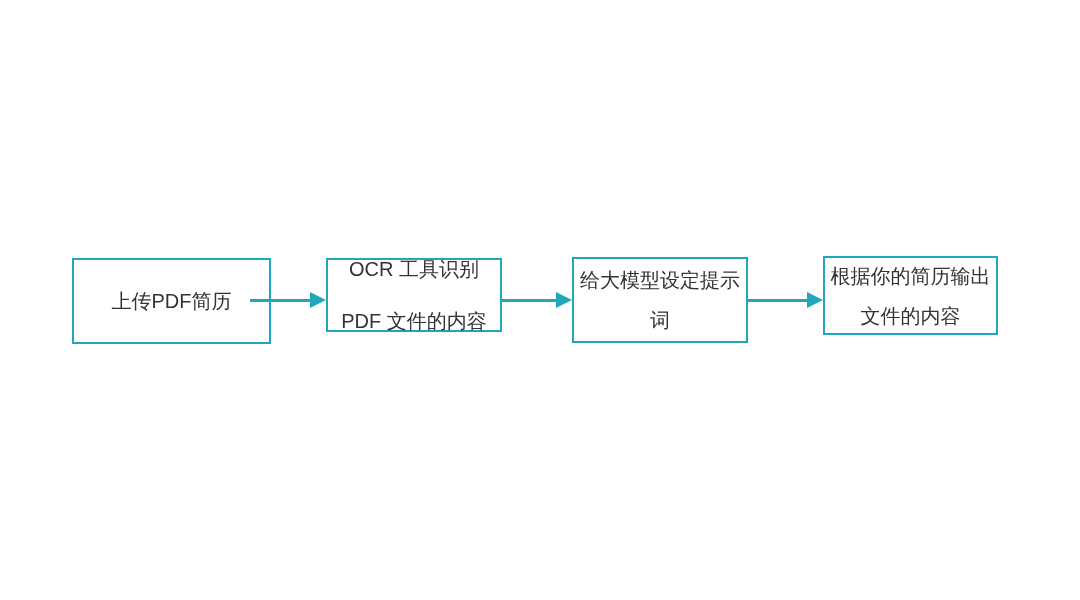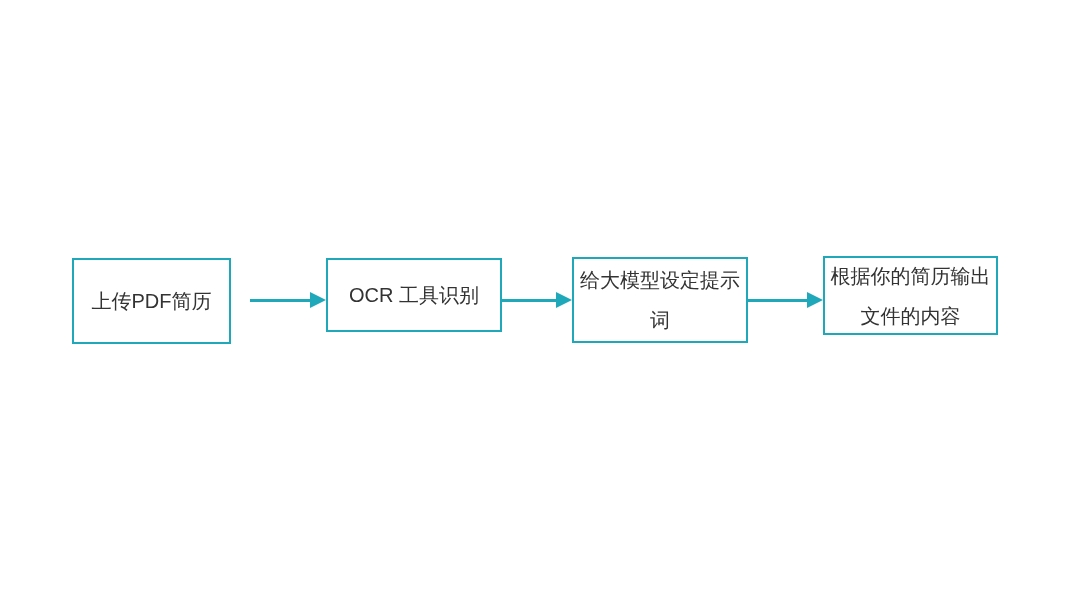--- a/index.html
+++ b/index.html
@@ -23,21 +23,21 @@
     color: var(--text, #333333);
     font-size: 20px;
     line-height: 40px;
     display: flex;
     flex-direction: column;
     justify-content: center;
     align-items: center;
     text-align: center;
     white-space: nowrap;
   }
-  .node-1 { left: 72px;  top: 258px; width: 159px; height: 86px; }
+  .node-1 { left: 72px;  top: 258px; width: 199px; height: 86px; }
   .node-2 { left: 326px; top: 258px; width: 176px; height: 74px; gap: 12px; }
   .node-3 { left: 572px; top: 257px; width: 176px; height: 86px; }
   .node-4 { left: 823px; top: 256px; width: 175px; height: 79px; }
 
   .arrow {
     position: absolute;
     top: 292px;
     height: 17px;
   }
   .arrow-1 { left: 250px; width: 76px; }
@@ -72,20 +72,21 @@
     <div>上传PDF简历</div>
   </div>
 
   <div class="arrow arrow-1">
     <div class="arrow-line"></div>
     <div class="arrow-head"></div>
   </div>
 
   <div class="node node-2">
     <div>OCR 工具识别</div>
+    <div>PDF 文件的内容</div>
   </div>
 
   <div class="arrow arrow-2">
     <div class="arrow-line"></div>
     <div class="arrow-head"></div>
   </div>
 
   <div class="node node-3">
     <div>给大模型设定提示</div>
     <div>词</div>

